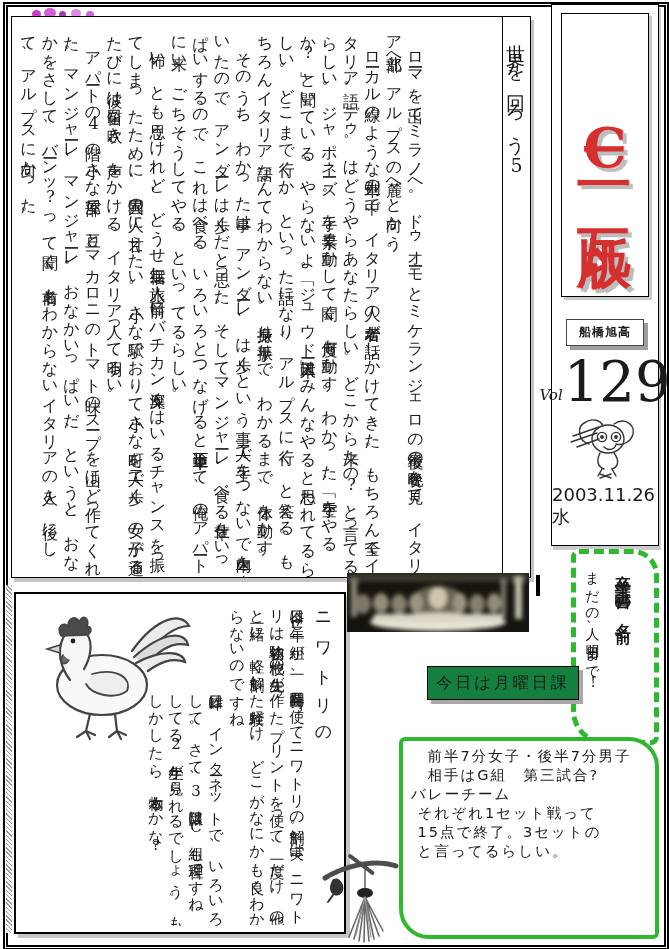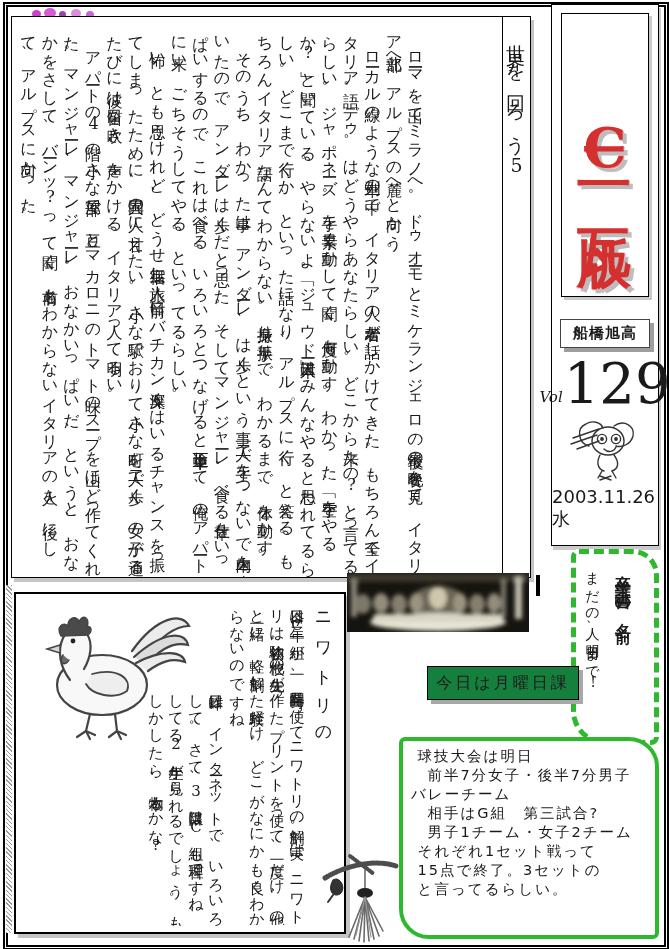--- a/index.html
+++ b/index.html
@@ -18,21 +18,21 @@
   
   .right-box{position:absolute;left:551px;top:4px;width:106px;height:540px;border:1px solid #000;
              background:#fff;display:flex;flex-direction:column;align-items:center;
              box-shadow:2px 4px 0 rgba(150,150,150,.5);z-index:2;}
   .red-box{width:86px;height:282px;border:1px solid #000;box-shadow:3px 3px 0 #c9c9c9;
            display:flex;align-items:center;justify-content:center;margin-top:8px;}
   .masthead-title{font-size:54px;font-weight:bold;color:#d53030;letter-spacing:7px;
                   text-shadow:4px 4px 0 #bdbdbd,1px 1px 0 #f09a9a;line-height:1;}
   .badge{margin-top:22px;border:1px solid #444;box-shadow:4px 4px 0 #9e9e9e;background:#fff;
          font-family:"DejaVu Sans","Liberation Sans",sans-serif;font-weight:bold;
-         font-size:15px;letter-spacing:1px;padding:4px 12px;}
+         font-size:12px;letter-spacing:1px;padding:4px 12px;}
   .vol-row{margin-top:8px;display:flex;align-items:flex-end;}
   .vol-label{font-style:italic;font-size:15px;margin-right:1px;padding-bottom:6px;}
   .vol-number{font-size:56px;line-height:1;}
   .mascot{margin-top:4px;}
   .issue-date{font-family:"DejaVu Sans","Liberation Sans",sans-serif;font-size:18px;margin-top:4px;}
   
   .grad-box{position:absolute;left:571px;top:549px;width:88px;height:196px;
             border:5px dashed #2eb82e;border-radius:8px 26px 8px 34px;background:#fff;
             padding:8px 4px 6px 4px;box-sizing:border-box;z-index:3;overflow:hidden;}
   .grad-flow{height:100%;}
@@ -182,25 +182,23 @@
     <rect x="26" y="41" width="130" height="8" rx="4" fill="#d8d5c6"></rect>
   </g>
 </svg>
 <div class="cursor-bar"></div>
 
 <div class="monday-box">
   <span>今日は月曜日課</span>
 </div>
 
 <div class="sports-box">
-  <div class="sports-line"> 球技大会は明日</div>
   <div class="sports-line">　前半7分女子・後半7分男子</div>
+  <div class="sports-line">　相手はG組　第三試合?</div>
   <div class="sports-line">バレーチーム</div>
-  <div class="sports-line">　相手はG組　第三試合?</div>
-  <div class="sports-line">　男子1チーム・女子2チーム</div>
   <div class="sports-line"> それぞれ1セット戦って</div>
   <div class="sports-line"> 15点で終了。3セットの</div>
   <div class="sports-line"> と言ってるらしい。</div>
 </div>
 
 <svg class="ornament" width="80" height="94" viewBox="0 0 80 94">
   <g stroke-linecap="round">
     <path d="M5 27 C26 14 56 8 76 15" stroke="#4d4d4d" stroke-width="5" fill="none" stroke-dasharray="4 2"></path>
     <path d="M30 5 L54 23" stroke="#4d4d4d" stroke-width="4" fill="none" stroke-dasharray="4 2"></path>
     <path d="M13 29 C7 39 13 47 20 43 C25 39 23 30 17 28 Z" fill="#333" stroke="#222" stroke-width="1"></path>

